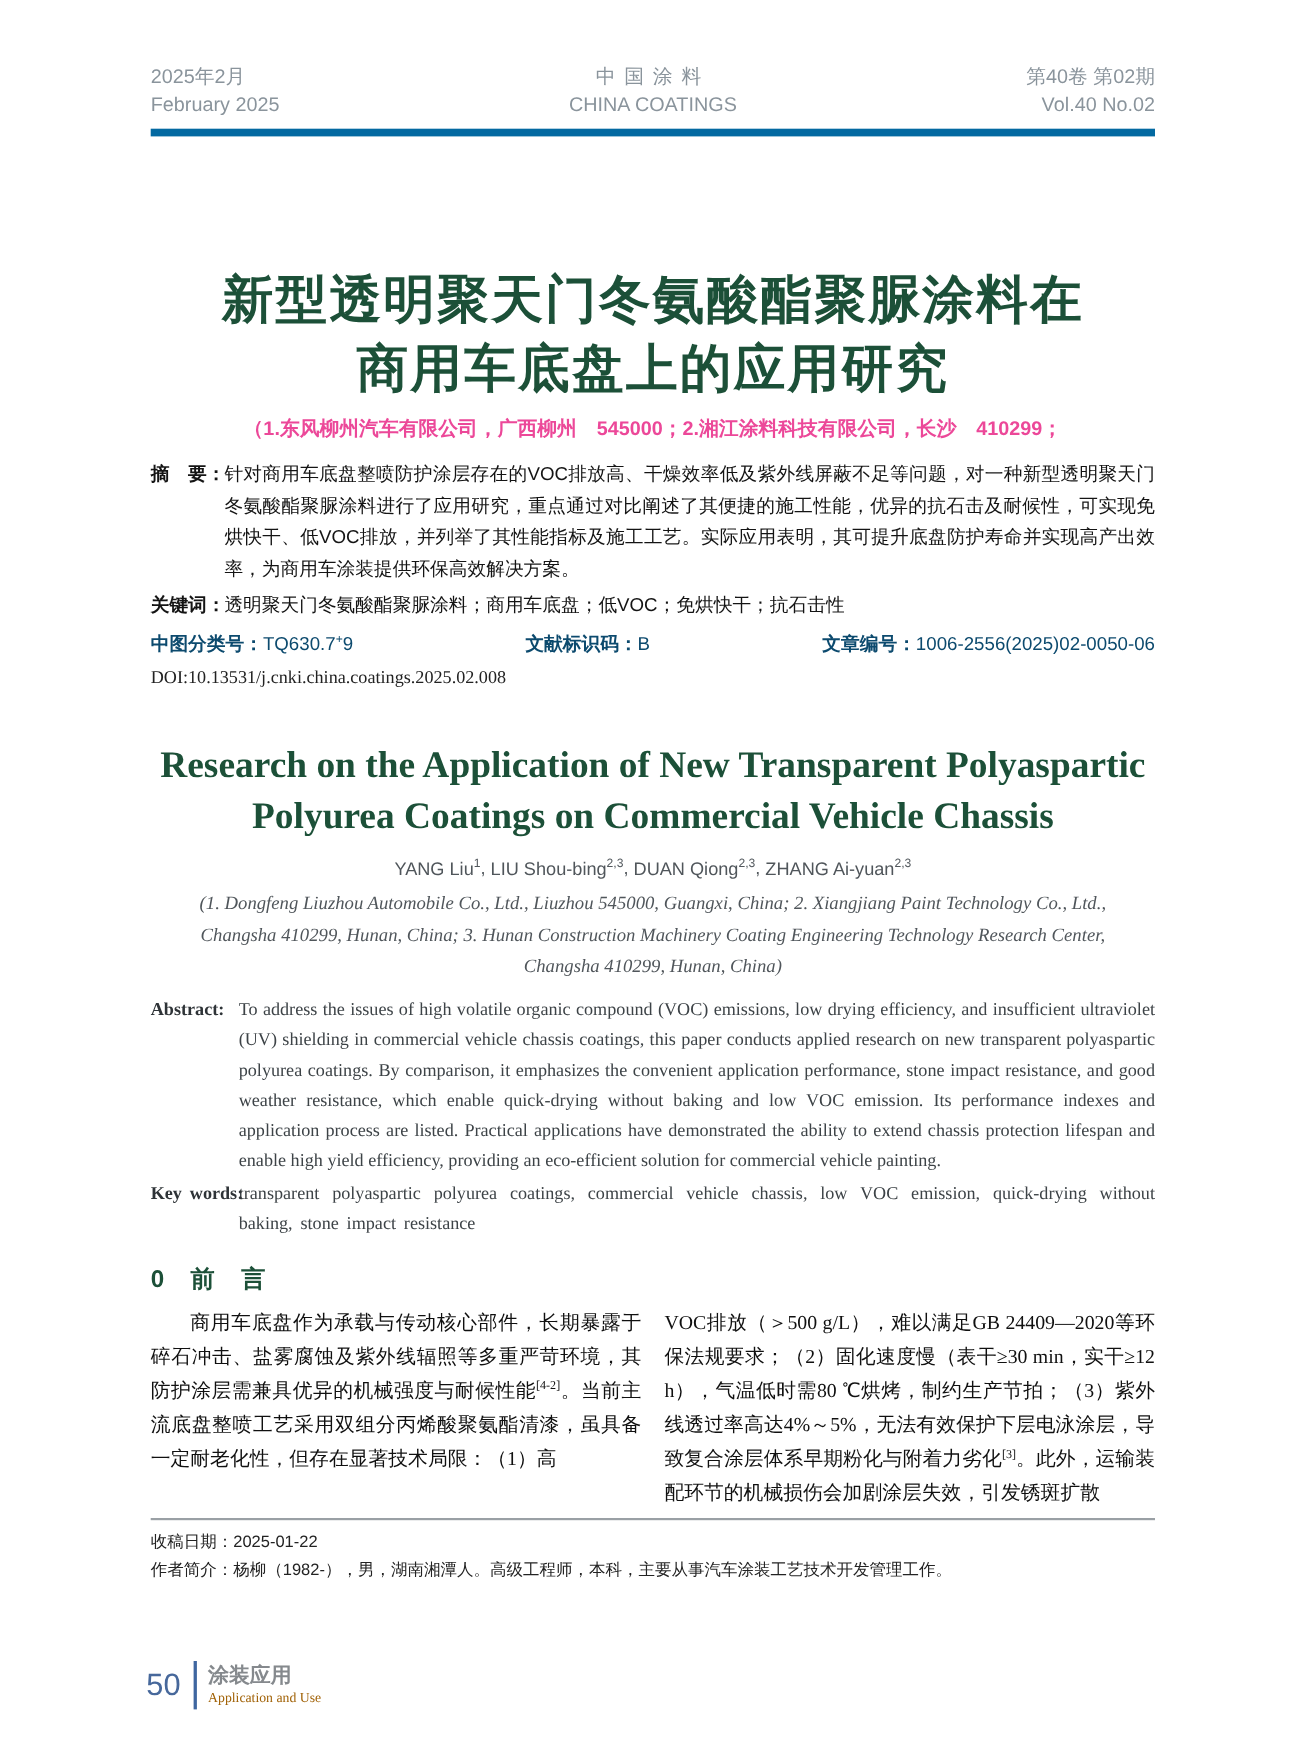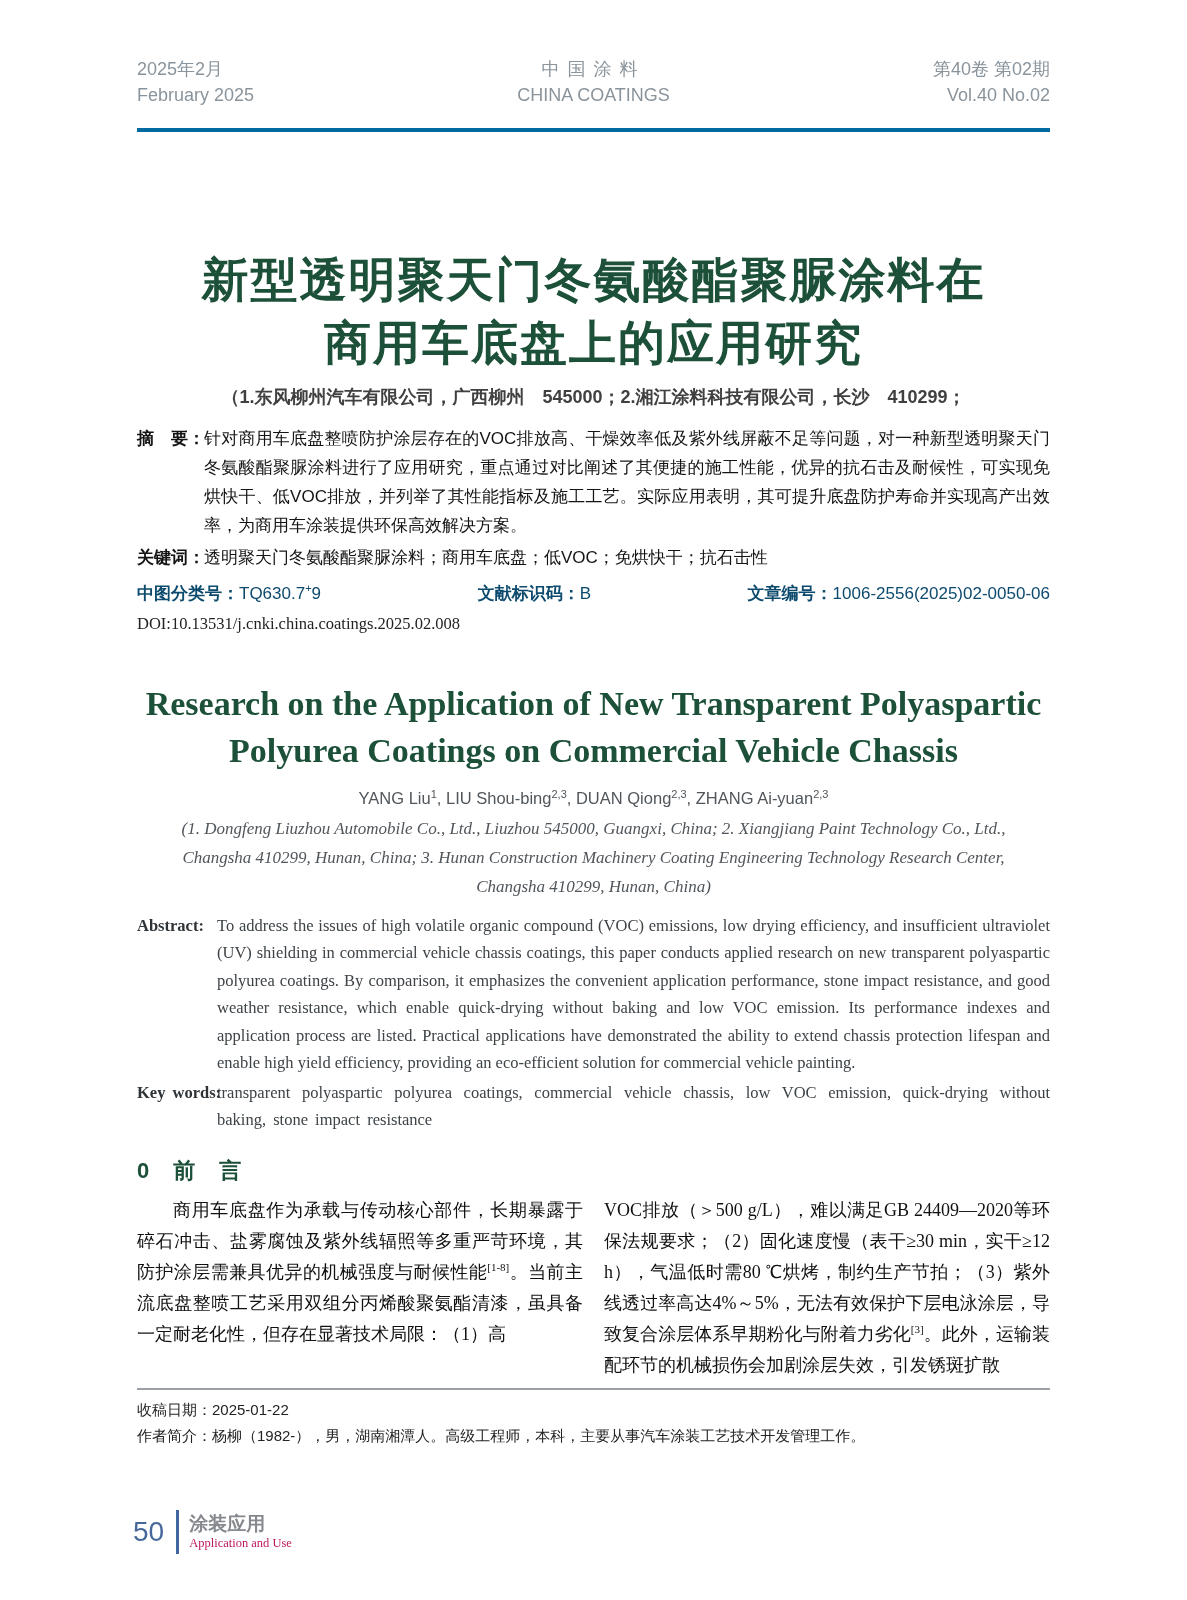--- a/index.html
+++ b/index.html
@@ -6,35 +6,35 @@
   html,body { background:#e9e9e9; }
   .page {
     width:1187px; height:1600px; margin:0 auto; background:#ffffff;
     position:relative; padding:56px 137px 0 137px; overflow:hidden;
     font-family:"Liberation Sans", sans-serif; color:#1f1f1f;
   }
   
   .jheader {
     display:flex; justify-content:space-between; align-items:flex-end;
     color:#8a949c; font-size:18px; line-height:26px;
-    border-bottom:4px solid #0369a1; padding-bottom:20px;
+    border-bottom:7px solid #0369a1; padding-bottom:9px;
   }
   .jheader .cell { display:flex; flex-direction:column; }
   .jheader .c-center { text-align:center; }
   .jheader .c-center .cn { letter-spacing:8px; }
   .jheader .c-right { text-align:right; }
 
   
   .title-cn {
     margin-top:116px; text-align:center; color:#1c5038; font-weight:bold;
     font-size:47px; line-height:63px; letter-spacing:2px;
   }
   .authors-cn { margin-top:13px; text-align:center; font-size:19px; font-weight:bold; color:#141414; }
   .authors-cn sup, .authors-en sup { font-size:11px; }
-  .affil-cn { margin-top:8px; text-align:center; font-size:18px; font-weight:bold; line-height:31px; color:#404040; }
+  .affil-cn { margin-top:8px; text-align:center; font-size:18px; font-weight:bold; line-height:31px; color:#ec4899; }
 
   
   .hang { position:relative; text-align:justify; }
   .hang .hlabel { position:absolute; left:0; top:0; font-weight:bold; white-space:nowrap; }
   .abstract-cn { margin-top:11px; padding-left:67px; font-size:17px; line-height:29px; color:#141414; }
   .keywords-cn { margin-top:3px; padding-left:67px; font-size:17px; line-height:29px; color:#141414; }
   .meta-row { margin-top:10px; display:flex; justify-content:space-between; font-size:17px; color:#0c4a6e; }
   .meta-row sup { font-size:11px; }
   .doi-line { margin-top:9px; font-family:"Liberation Serif", serif; font-size:16.5px; color:#222; }
 
@@ -70,21 +70,21 @@
 
   
   .foot-rule { margin-top:7px; border-top:2px solid #9aa0a5; }
   .footnotes { margin-top:7px; font-size:15px; line-height:26px; color:#232323; }
 
   
   .footer-badge { position:absolute; left:133px; bottom:46px; display:flex; align-items:center; }
   .page-num { font-family:Liberation Sans, sans-serif; font-size:28px; color:#47689b; }
   .badge-bar { width:3px; height:44px; background:#3f66a0; margin:0 10px 0 12px; }
   .badge-col-cn { font-size:19px; font-weight:bold; color:#85898d; line-height:22px; }
-  .badge-col-en { font-family:"Liberation Serif", serif; font-size:12.5px; color:#be185d; line-height:16px;text-align:center; }
+  .badge-col-en { font-family:"Liberation Serif", serif; font-size:12.5px; color:#a16207; line-height:16px;text-align:center; }
 </style>
 </head>
 <body>
 
 <div class="page">
 
   <div class="jheader">
     <div class="cell c-left">
       <span>2025年2月</span>
       <span>February 2025</span>
@@ -149,21 +149,21 @@
 
   <div class="keywords-en hang">
     <span class="hlabel">Key words:</span>
     <span>transparent polyaspartic polyurea coatings, commercial vehicle chassis, low VOC emission, quick-drying without baking, stone impact resistance</span>
   </div>
 
   <div class="section-heading">0　前　言</div>
 
   <div class="body-cols">
     <div class="body-col first">
-      <p><span>商用车底盘作为承载与传动核心部件，长期暴露于碎石冲击、盐雾腐蚀及紫外线辐照等多重严苛环境，其防护涂层需兼具优异的机械强度与耐候性能</span><span class="ref-sup">[1-8]</span><span>。当前主流底盘整喷工艺采用双组分丙烯酸聚氨酯清漆，虽具备一定耐老化性，但存在显著技术局限：（1）高</span></p>
+      <p><span>商用车底盘作为承载与传动核心部件，长期暴露于碎石冲击、盐雾腐蚀及紫外线辐照等多重严苛环境，其防护涂层需兼具优异的机械强度与耐候性能</span><span class="ref-sup">[4-2]</span><span>。当前主流底盘整喷工艺采用双组分丙烯酸聚氨酯清漆，虽具备一定耐老化性，但存在显著技术局限：（1）高</span></p>
     </div>
     <div class="body-col">
       <p><span>VOC排放（＞500 g/L），难以满足GB 24409—2020等环保法规要求；（2）固化速度慢（表干≥30 min，实干≥12 h），气温低时需80 ℃烘烤，制约生产节拍；（3）紫外线透过率高达4%～5%，无法有效保护下层电泳涂层，导致复合涂层体系早期粉化与附着力劣化</span><span class="ref-sup">[3]</span><span>。此外，运输装配环节的机械损伤会加剧涂层失效，引发锈斑扩散</span></p>
     </div>
   </div>
 
   <div class="foot-rule"></div>
   <div class="footnotes">
     <div><span>收稿日期：</span><span>2025-01-22</span></div>
     <div><span>作者简介：</span><span>杨柳（1982-），男，湖南湘潭人。高级工程师，本科，主要从事汽车涂装工艺技术开发管理工作。</span></div>

